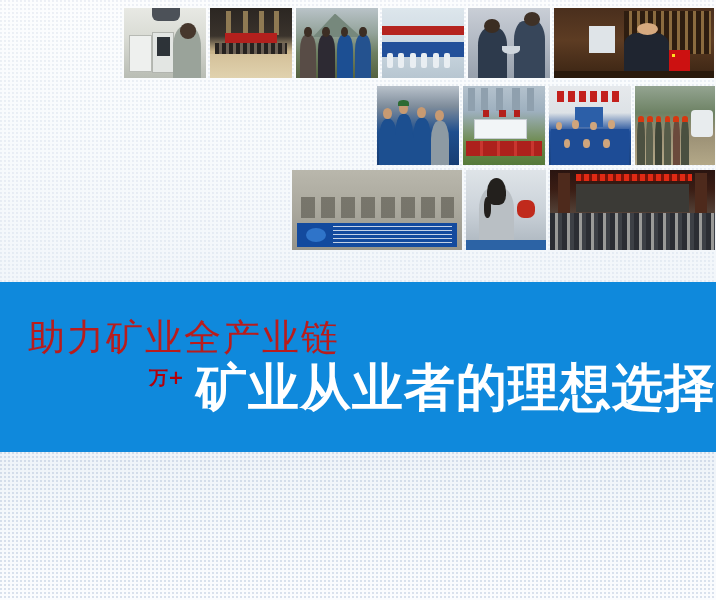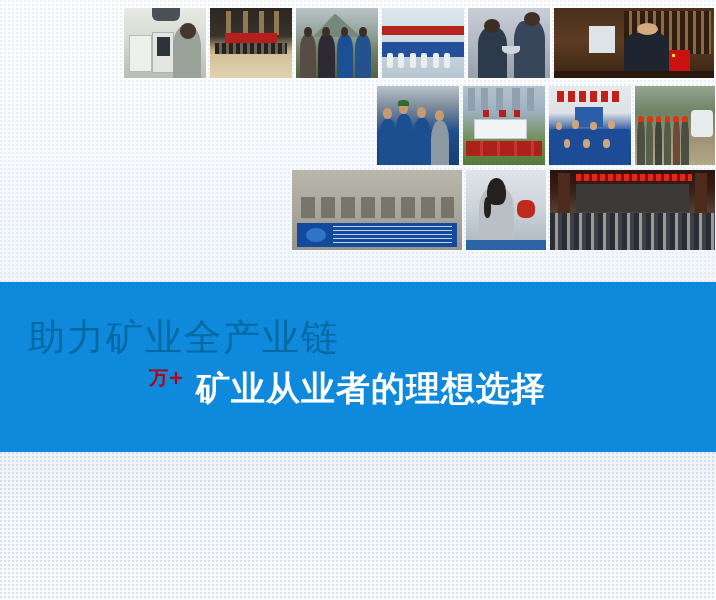--- a/index.html
+++ b/index.html
@@ -23,42 +23,42 @@
     background-size:cover;background-position:center;
   }
 
   
   .banner{
     position:absolute;left:0;top:282px;width:716px;height:170px;
     background:#0f89dc;
   }
   .banner-line1{
     position:absolute;left:28px;top:316px;
-    font-size:37px;line-height:44px;color:#0369a1;
+    font-size:37px;line-height:44px;color:#b91c1c;
     letter-spacing:2px;font-weight:400;
     font-family:"DejaVu Sans","Liberation Sans",sans-serif;
     white-space:nowrap;
   }
   .banner-line2{
     position:absolute;left:148px;top:366px;
     white-space:nowrap;display:flex;align-items:flex-end;
   }
   .big-num{
     font-family:"Liberation Serif","DejaVu Serif",serif;
     font-size:50px;line-height:50px;font-weight:700;
     color:#b3000a;letter-spacing:-1px;
   }
   .num-sup{
     font-family:"DejaVu Sans","Liberation Sans",sans-serif;
     font-size:19px;line-height:19px;font-weight:700;color:#b3000a;
     align-self:flex-start;margin-left:1px;margin-top:2px;
   }
   .banner-line2-text{
     font-family:"DejaVu Sans","Liberation Sans",sans-serif;
-    font-size:34px;line-height:44px;font-weight:700;color:#ffffff;
+    font-size:51px;line-height:44px;font-weight:700;color:#ffffff;
     letter-spacing:1px;margin-left:12px;margin-bottom:1px;text-align:right;
   }
 
   
   .bottom-area{
     position:absolute;left:0;top:452px;width:716px;height:148px;
     background:
       radial-gradient(circle at 1px 1px, rgba(168,186,212,.42) 0.7px, transparent 1px) 0 0/4px 4px,
       linear-gradient(180deg,#eef3f8 0%,#f4f8fb 40%,#fbfcfe 100%);
   }

